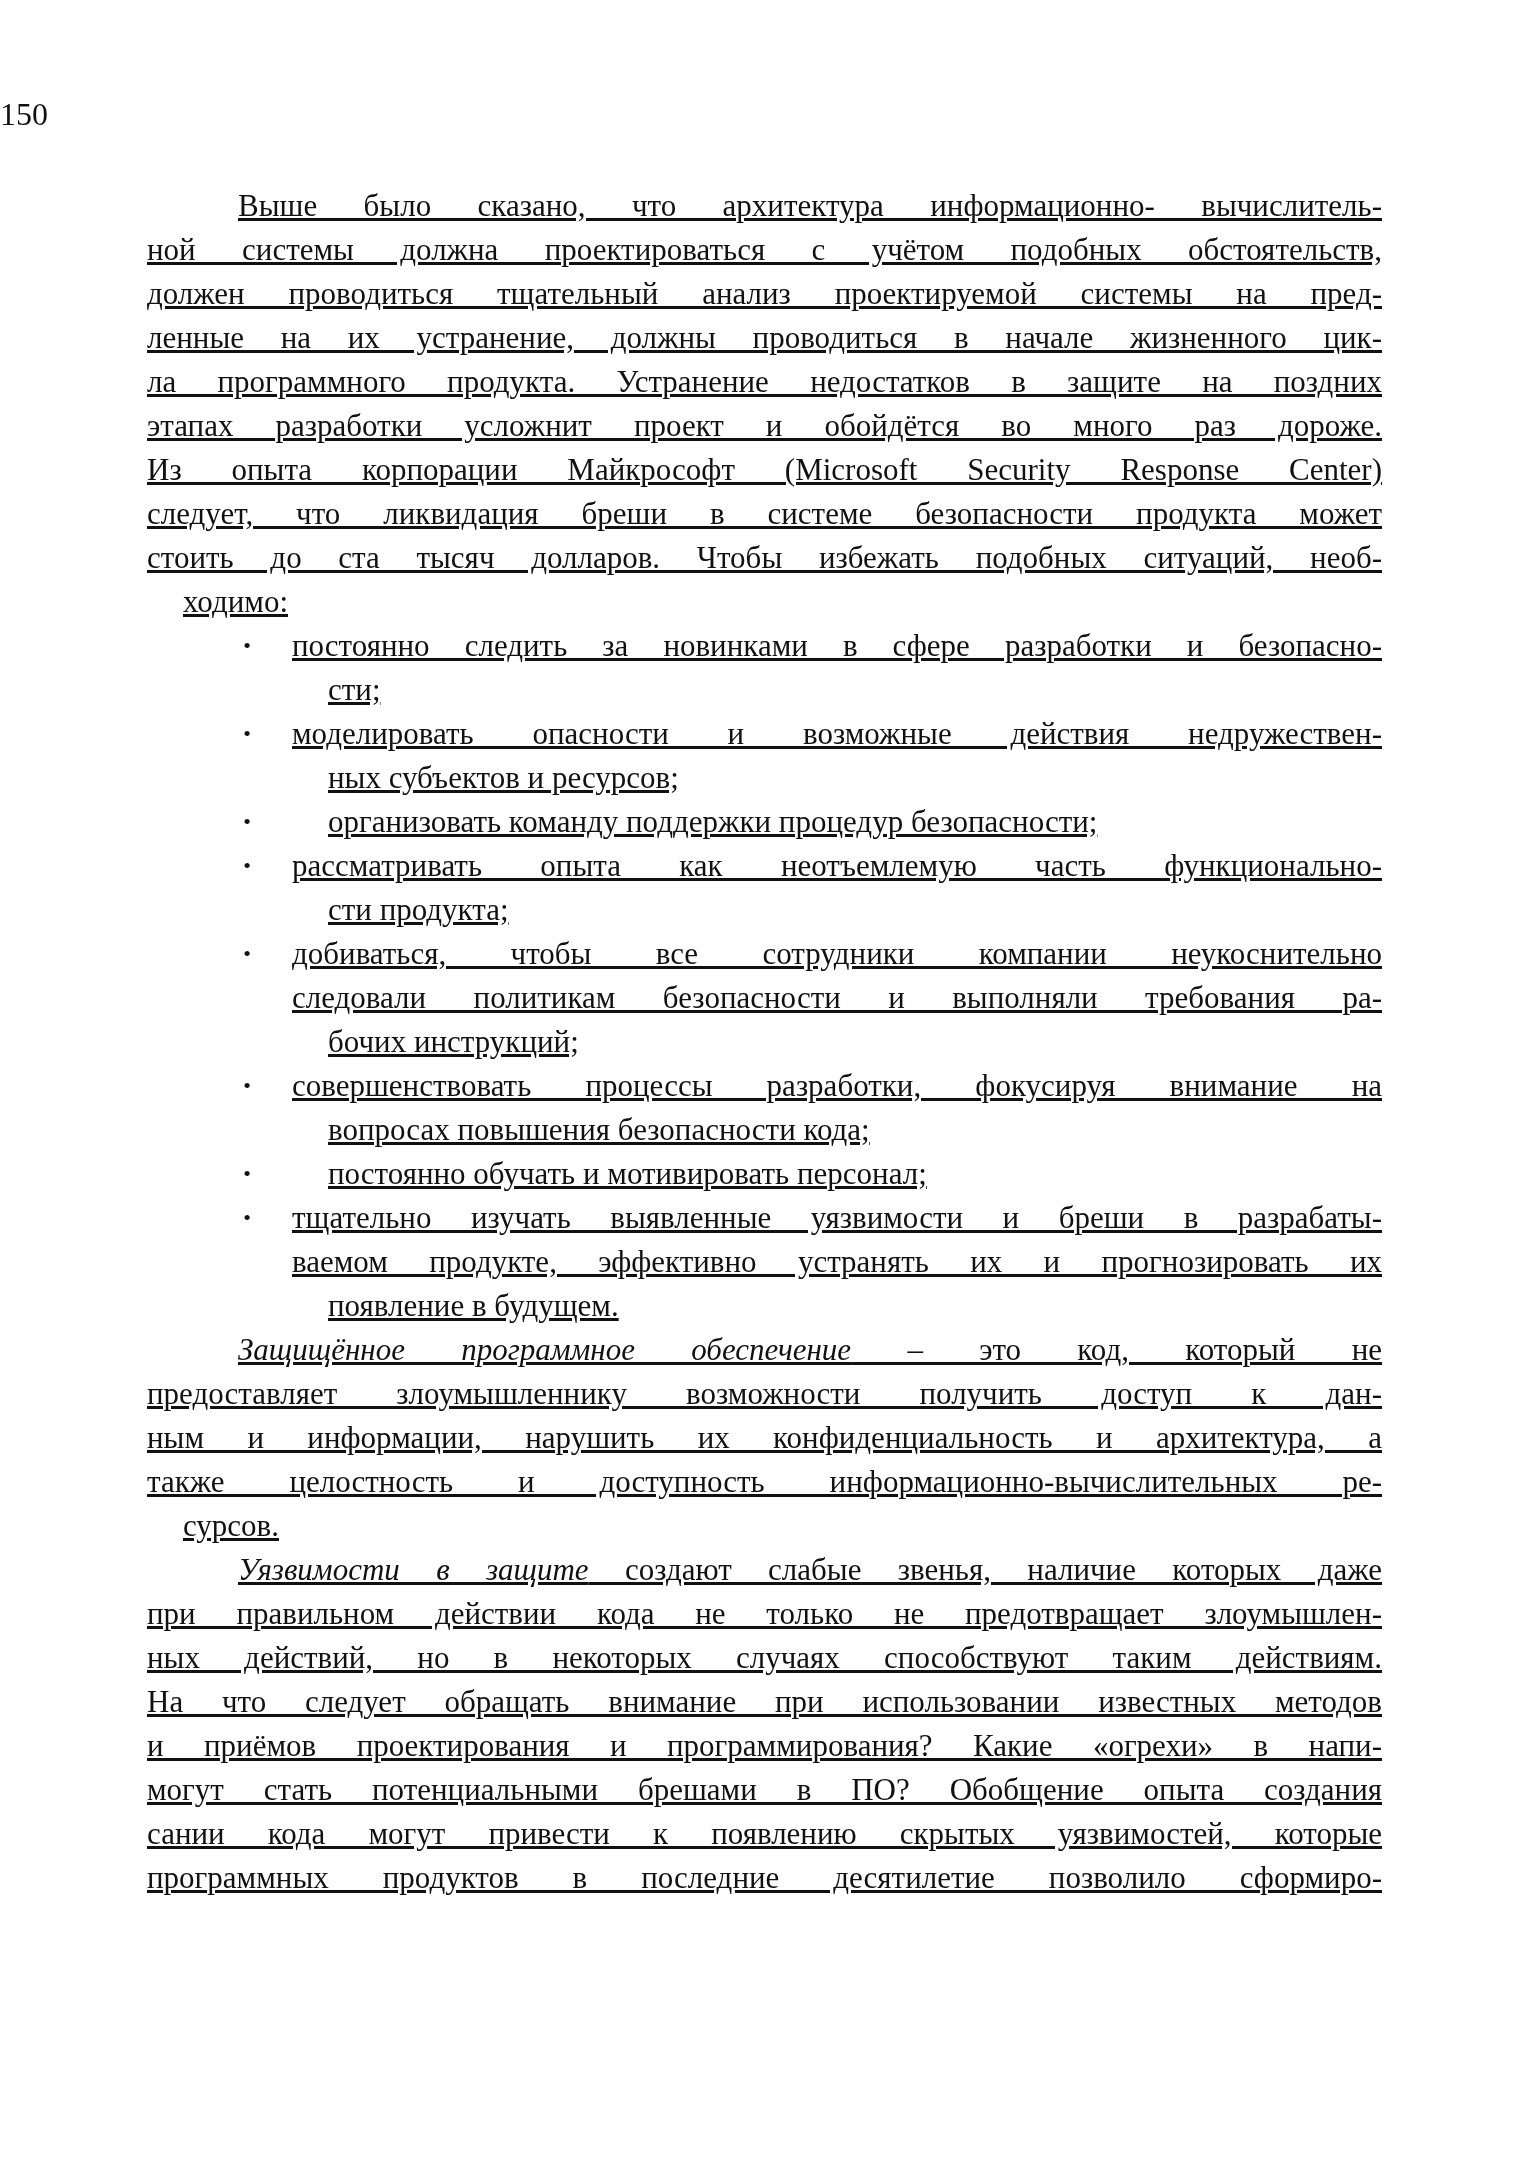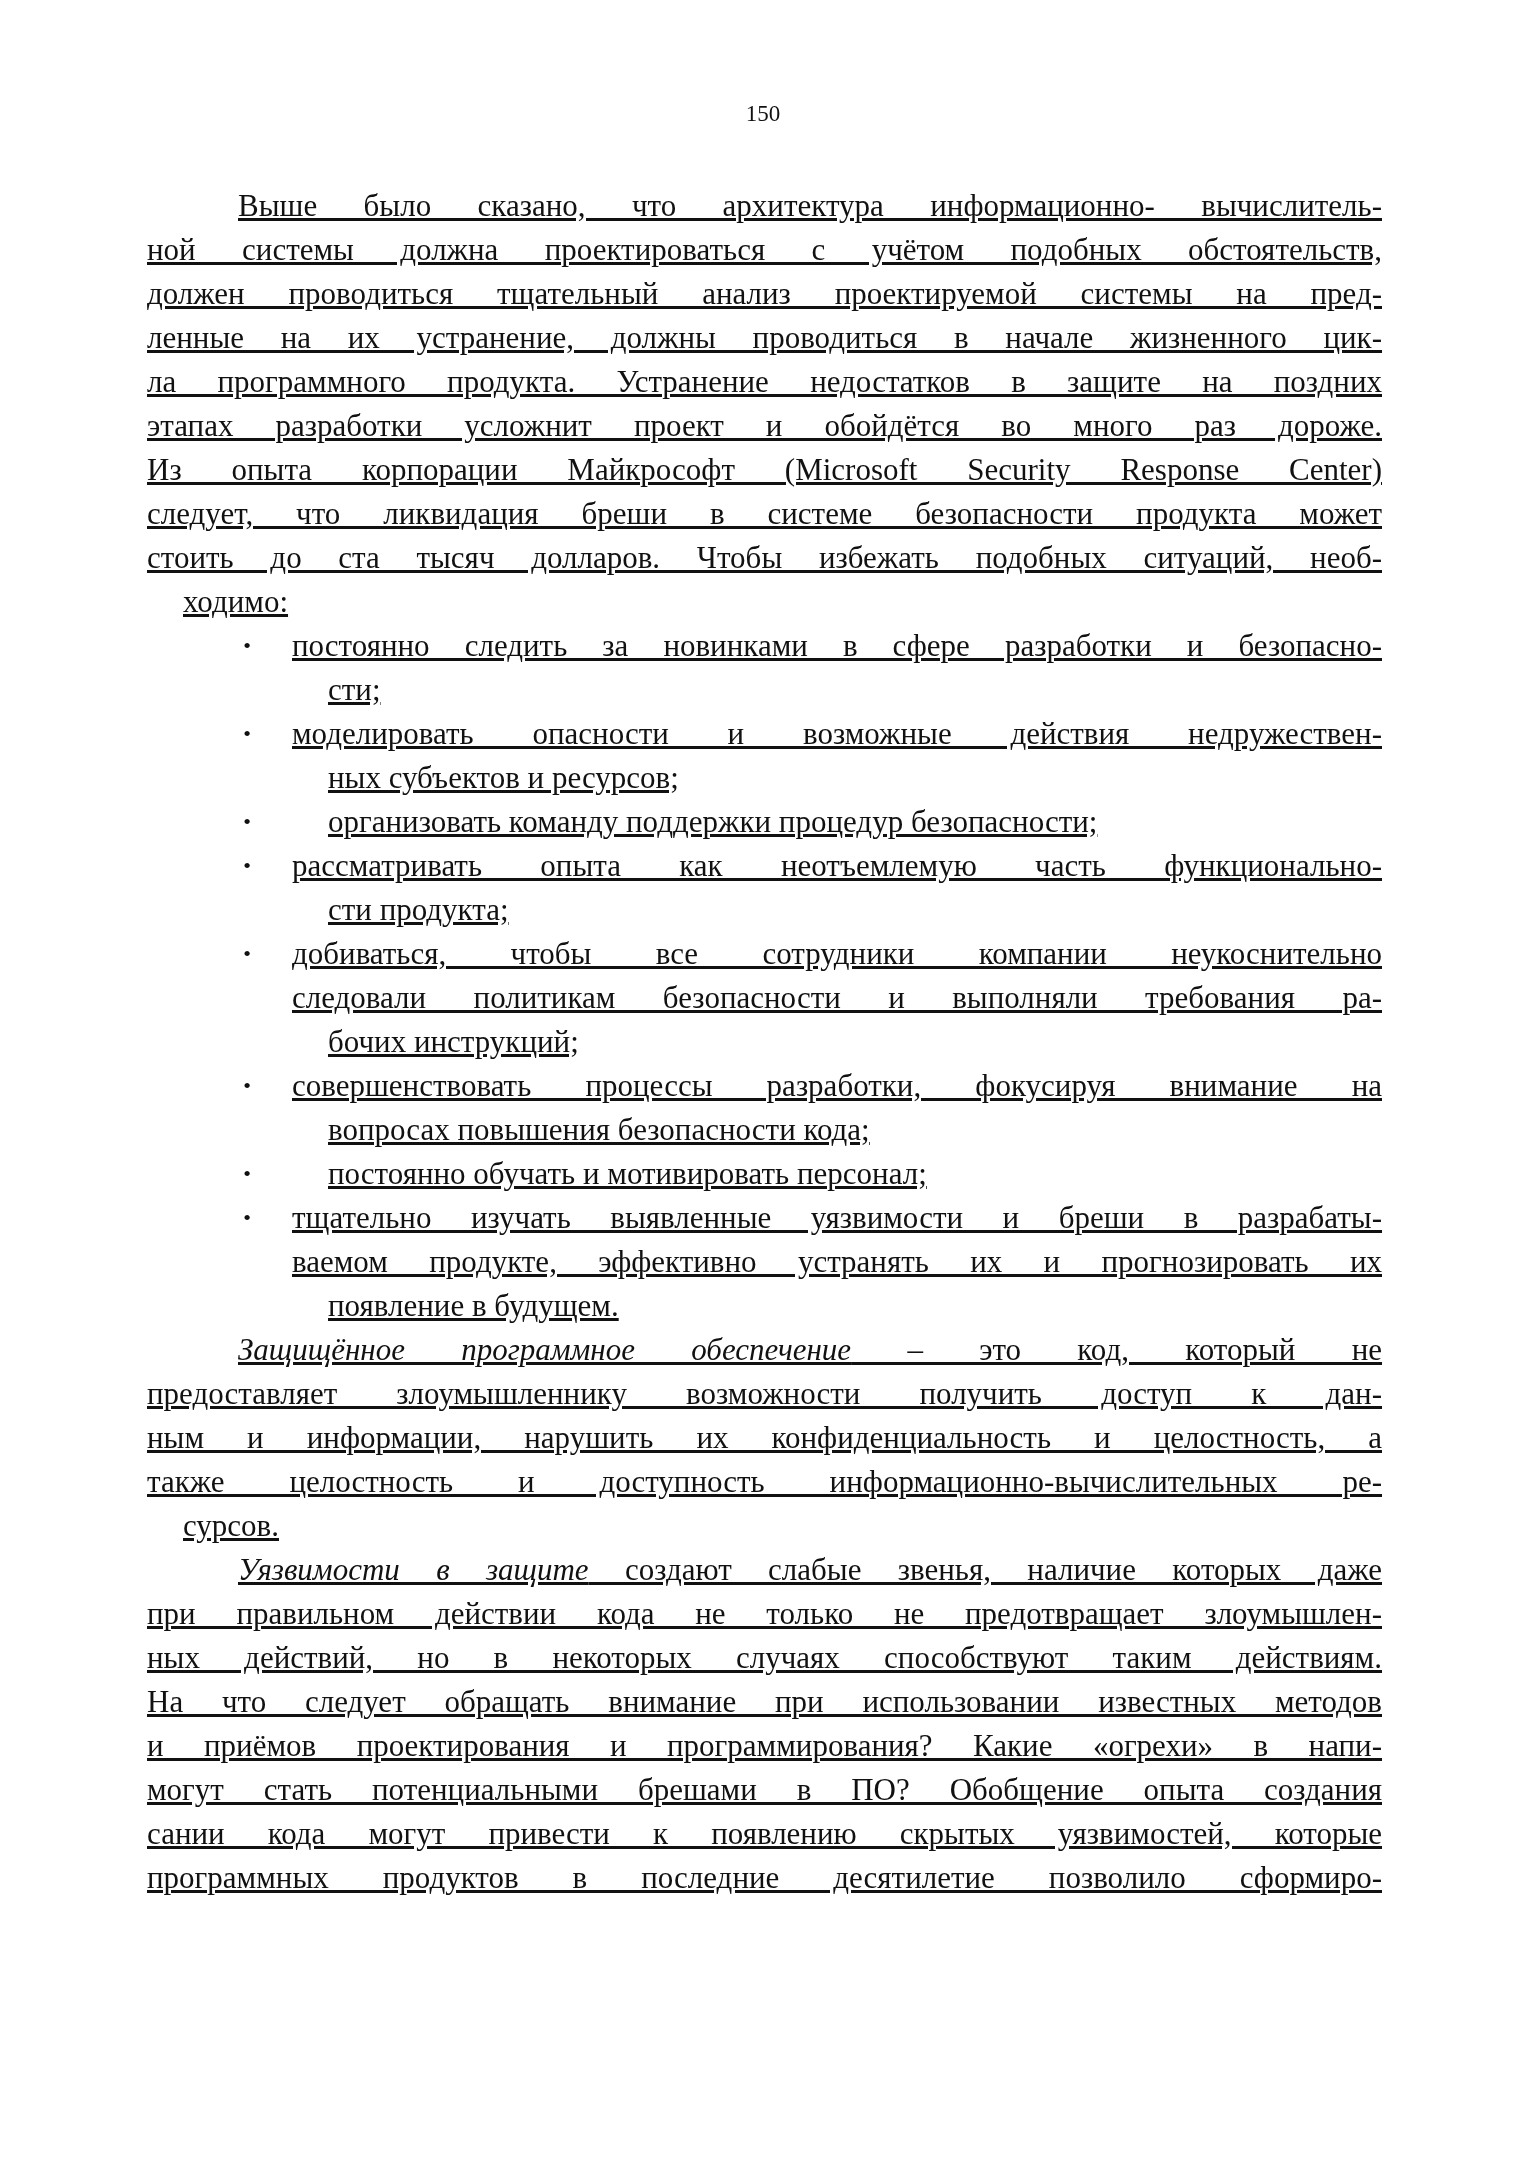--- a/index.html
+++ b/index.html
@@ -13,22 +13,22 @@
       position: relative;
       overflow: hidden;
       font-family: "Liberation Serif", "DejaVu Serif", serif;
       color: #111111;
     }
     .page-number {
       position: absolute;
       top: 92px;
       left: 0;
       width: 1526px;
-      text-align: center;
-      font-size: 23px;
+      text-align: left;
+      font-size: 32px;
       line-height: 44px;
     }
     .text-block {
       position: absolute;
       left: 147px;
       top: 184px;
       width: 1235px;
       font-size: 31px;
       line-height: 44px;
       text-decoration: underline;
@@ -136,21 +136,21 @@
       <span class="bullet">•</span>
       <span class="line">тщательно изучать выявленные уязвимости и бреши в разрабаты-</span>
       <span class="line">ваемом продукте, эффективно устранять их и прогнозировать их</span>
       <span class="line last">появление в будущем.</span>
     </div>
   </div>
 
   <div class="para">
     <span class="line indent"><em>Защищённое программное обеспечение</em><span> – это код, который не</span></span>
     <span class="line">предоставляет злоумышленнику возможности получить доступ к дан-</span>
-    <span class="line">ным и информации, нарушить их конфиденциальность и целостность, а</span>
+    <span class="line">ным и информации, нарушить их конфиденциальность и архитектура, а</span>
     <span class="line">также целостность и доступность информационно-вычислительных ре-</span>
     <span class="line last">сурсов.</span>
   </div>
 
   <div class="para">
     <span class="line indent"><em>Уязвимости в защите</em><span> создают слабые звенья, наличие которых даже</span></span>
     <span class="line">при правильном действии кода не только не предотвращает злоумышлен-</span>
     <span class="line">ных действий, но в некоторых случаях способствуют таким действиям.</span>
     <span class="line">На что следует обращать внимание при использовании известных методов</span>
     <span class="line">и приёмов проектирования и программирования? Какие «огрехи» в напи-</span>

